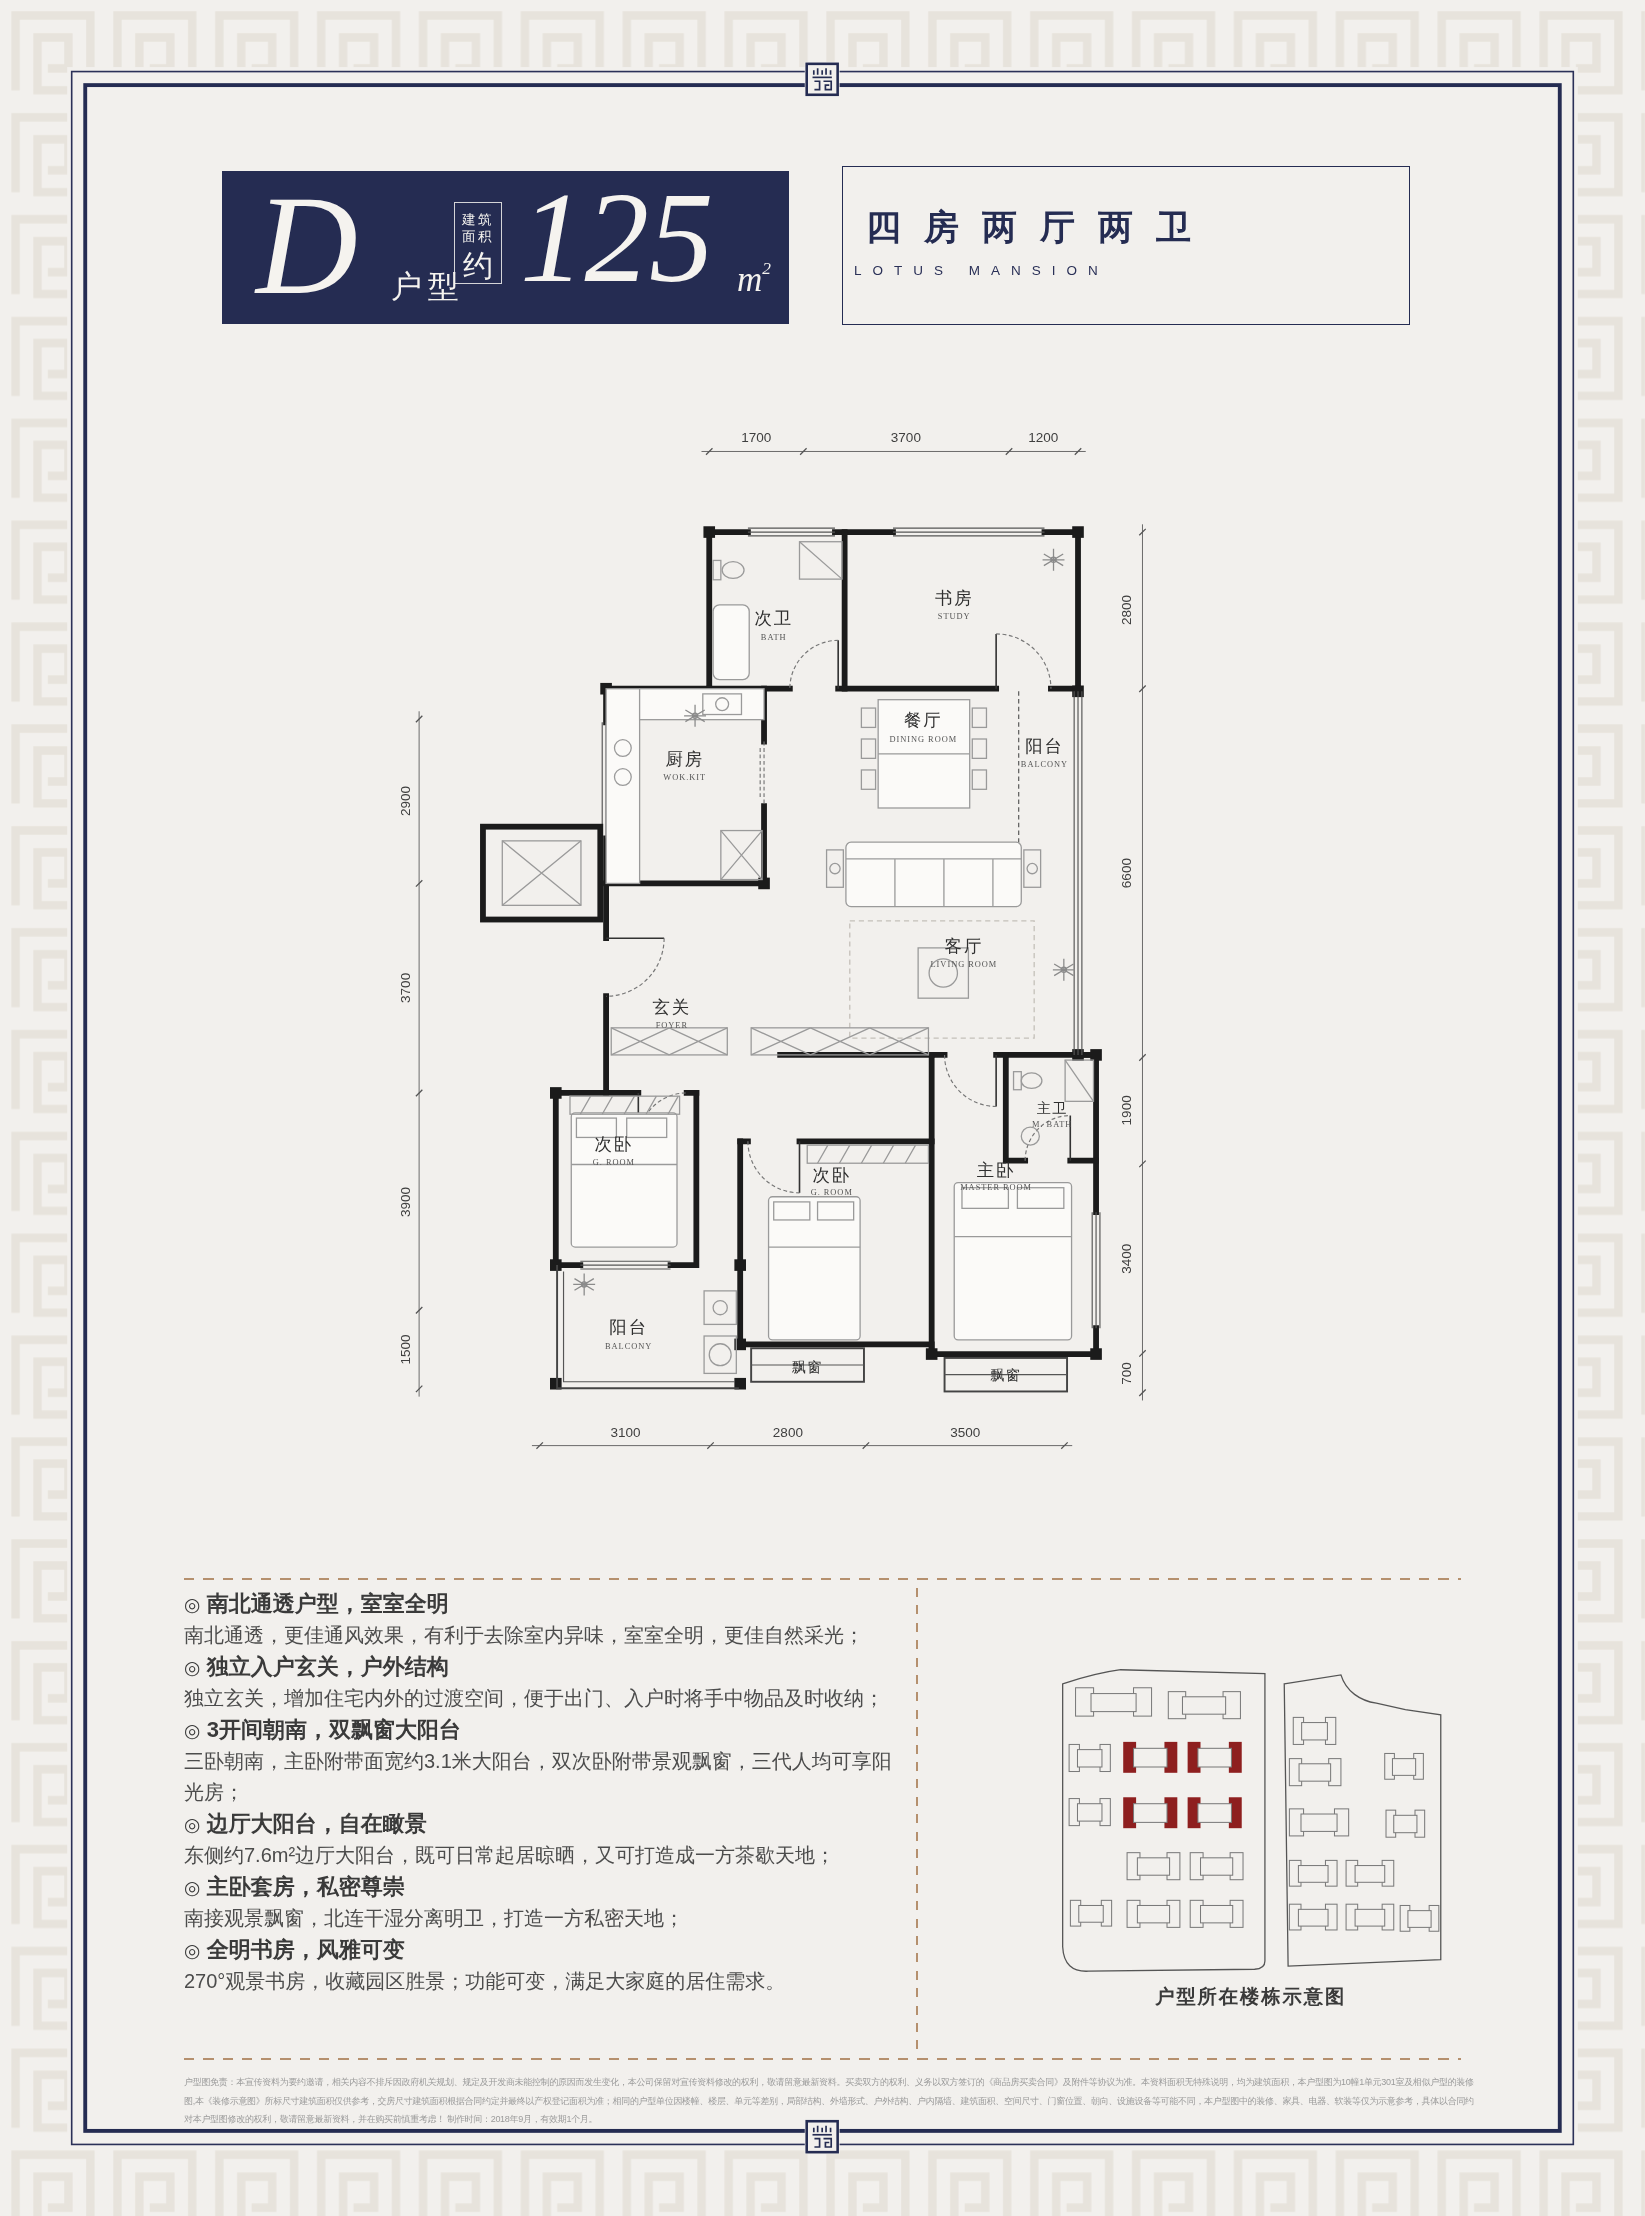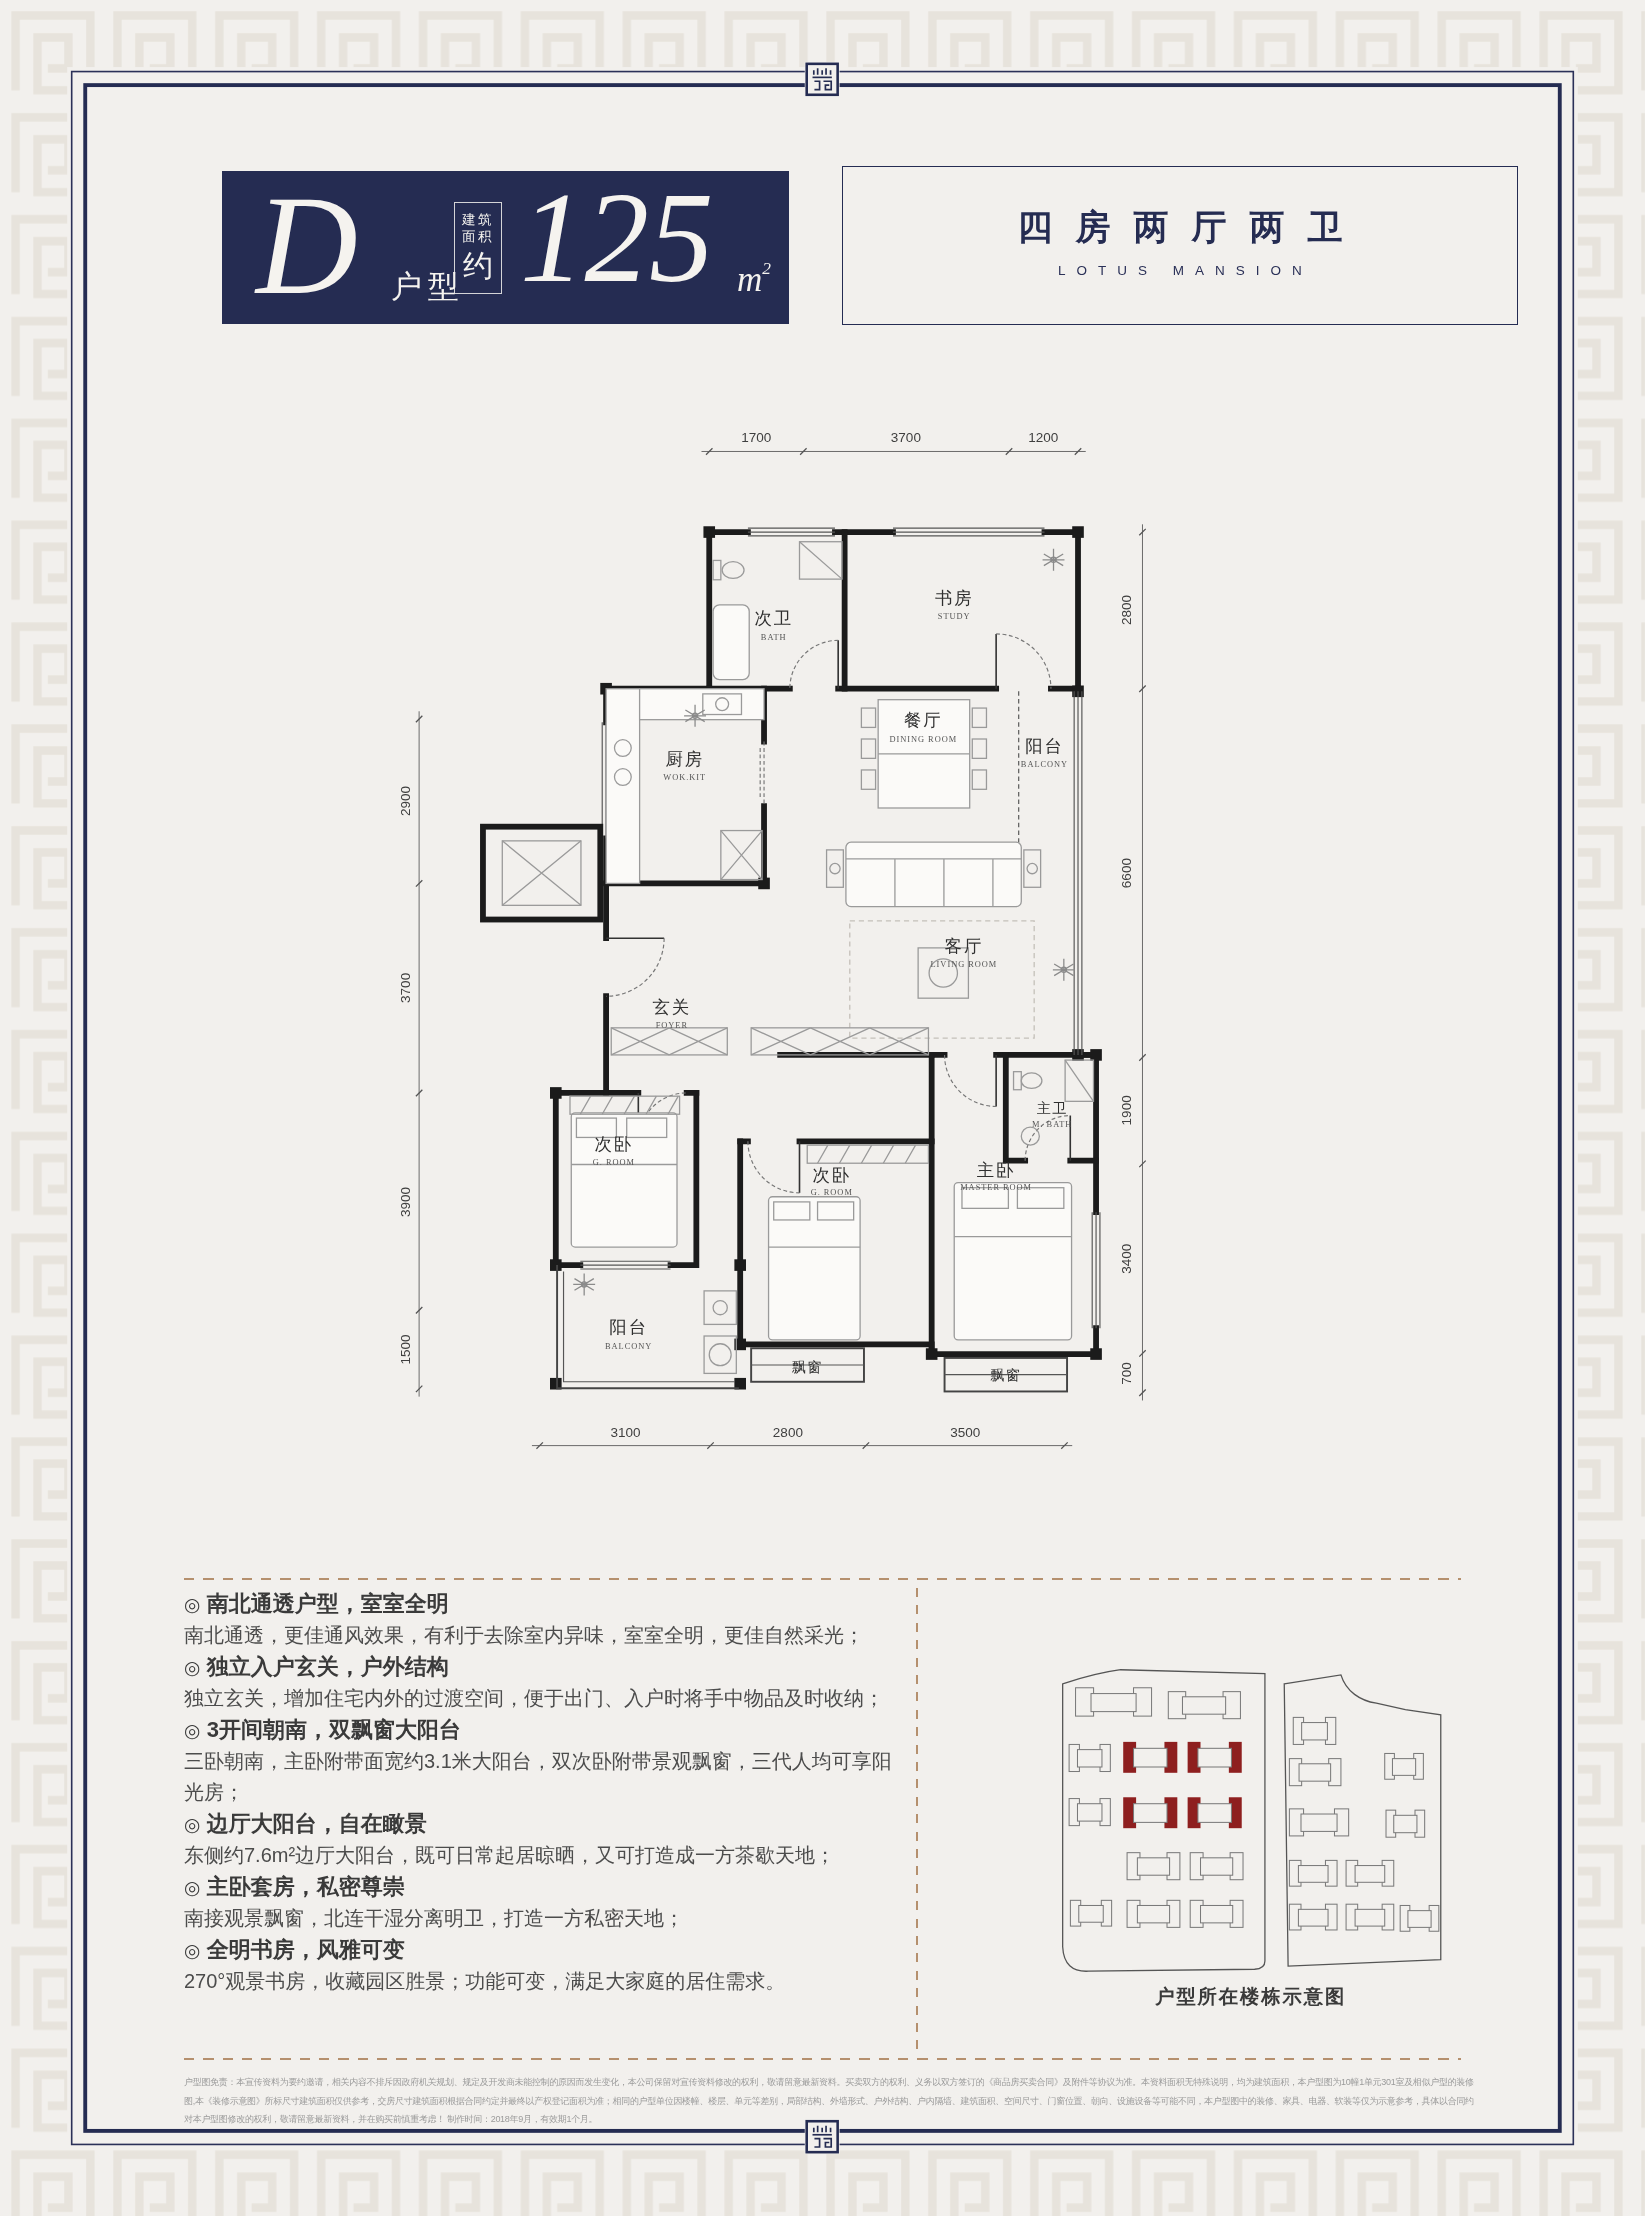--- a/index.html
+++ b/index.html
@@ -5,31 +5,31 @@
   html,body{margin:0;padding:0;background:#e8e6e2;}
   #page{position:relative;width:1645px;height:2216px;background:#f2f0ed;overflow:hidden;
         font-family:"Liberation Sans",sans-serif;color:#333;}
   .abs{position:absolute;}
   svg text{font-family:"Liberation Sans",sans-serif;}
 
   
   .unit-block{left:222px;top:171px;width:567px;height:153px;background:#252c52;color:#f5f3ef;}
   .unit-d{position:absolute;left:34px;top:-22px;font:italic 141px/193px "Liberation Serif", serif;}
   .unit-suffix{position:absolute;left:169px;bottom:16px;font-size:31px;letter-spacing:5.8px;text-align:right;}
-  .area-box{position:absolute;left:232px;top:31px;width:48px;height:92px;
+  .area-box{position:absolute;left:232px;top:31px;width:48px;height:82px;
             border:0.6px solid rgba(243,242,238,.85);text-align:center;box-sizing:border-box;padding-top:7.7px;}
   .area-box .s{display:block;font-size:13.5px;letter-spacing:2.6px;line-height:17.4px;}
   .area-box .b{display:block;font-size:30px;line-height:35px;margin-top:2.6px;font-family:"Liberation Serif",serif;}
   .area-val{position:absolute;left:298px;top:-27px;font:italic 129px/187px "Liberation Serif", serif;}
   .area-unit{position:absolute;left:515px;bottom:27px;font:italic 35px/35px "Liberation Serif", serif;}
   .area-unit sup{font-size:17.4px;vertical-align:17px;}
 
   
-  .layout-box{left:842px;top:166px;width:676px;height:159px;border:1.9px solid #252c52;
-              box-sizing:border-box;text-align:center;color:#252c52;}
+  .layout-box{left:842px;top:166px;width:568px;height:159px;border:1.9px solid #252c52;
+              box-sizing:border-box;text-align:left;color:#252c52;}
   .layout-title{margin-top:37px;font-family:"Liberation Serif",serif;font-size:35px;
                 letter-spacing:23px;text-indent:23px;font-weight:bold;}
   .layout-sub{margin-top:12px;font-size:13.5px;letter-spacing:11px;text-indent:11px;color:#2b3158;}
 
   
   .dash-h{height:1.9px;background:repeating-linear-gradient(90deg,#b5906e 0 10.3px,transparent 10.3px 19.3px);}
   .dash-v{width:1.9px;background:repeating-linear-gradient(180deg,#b5906e 0 9px,transparent 9px 17.4px);}
 
   
   .features{left:184px;top:1588px;width:721px;}

